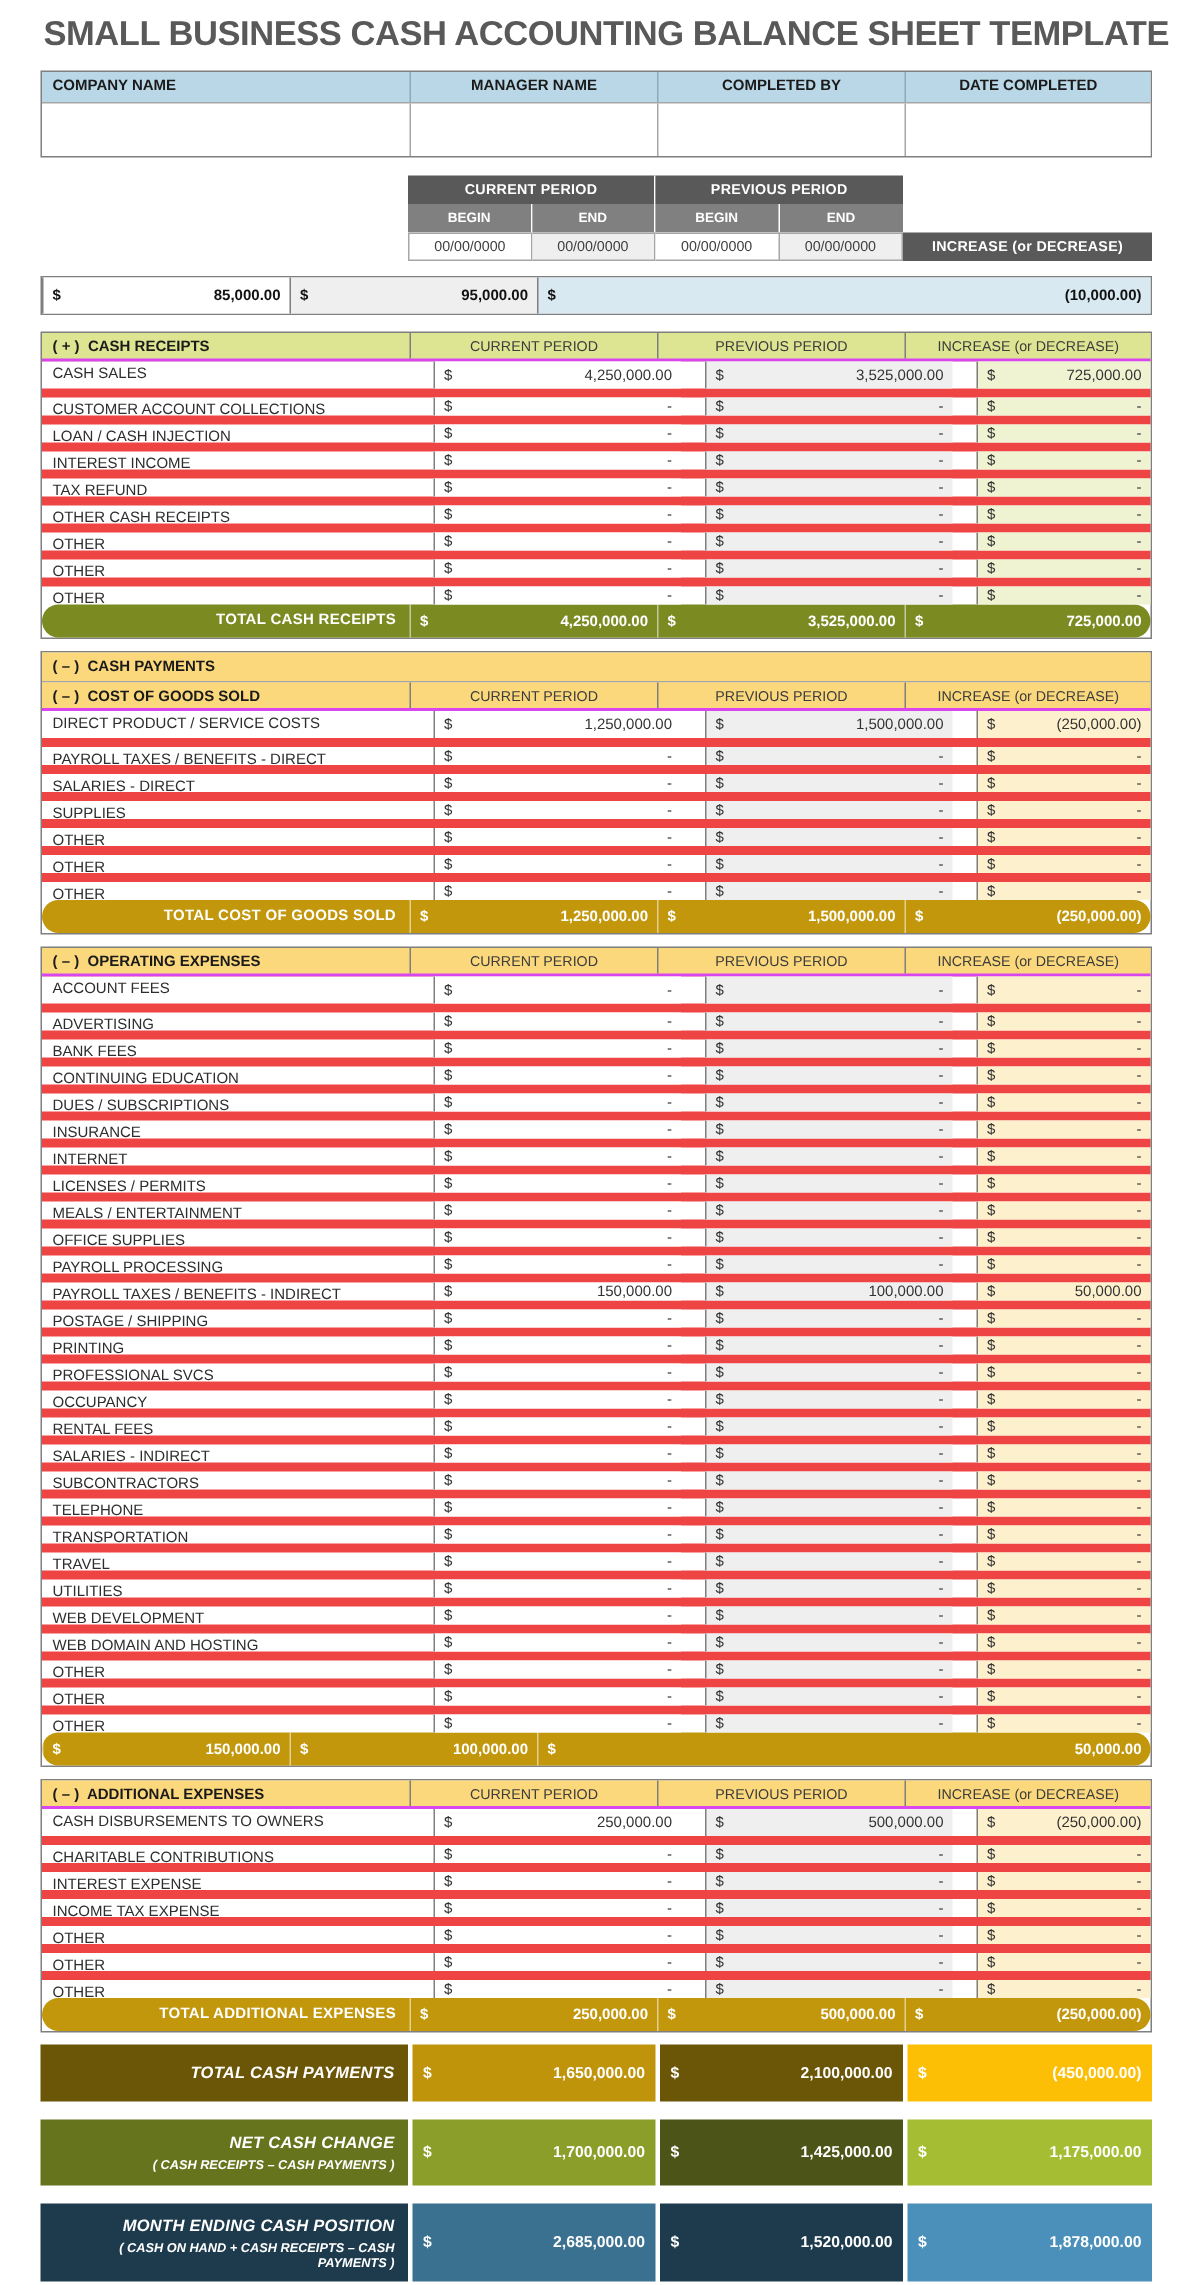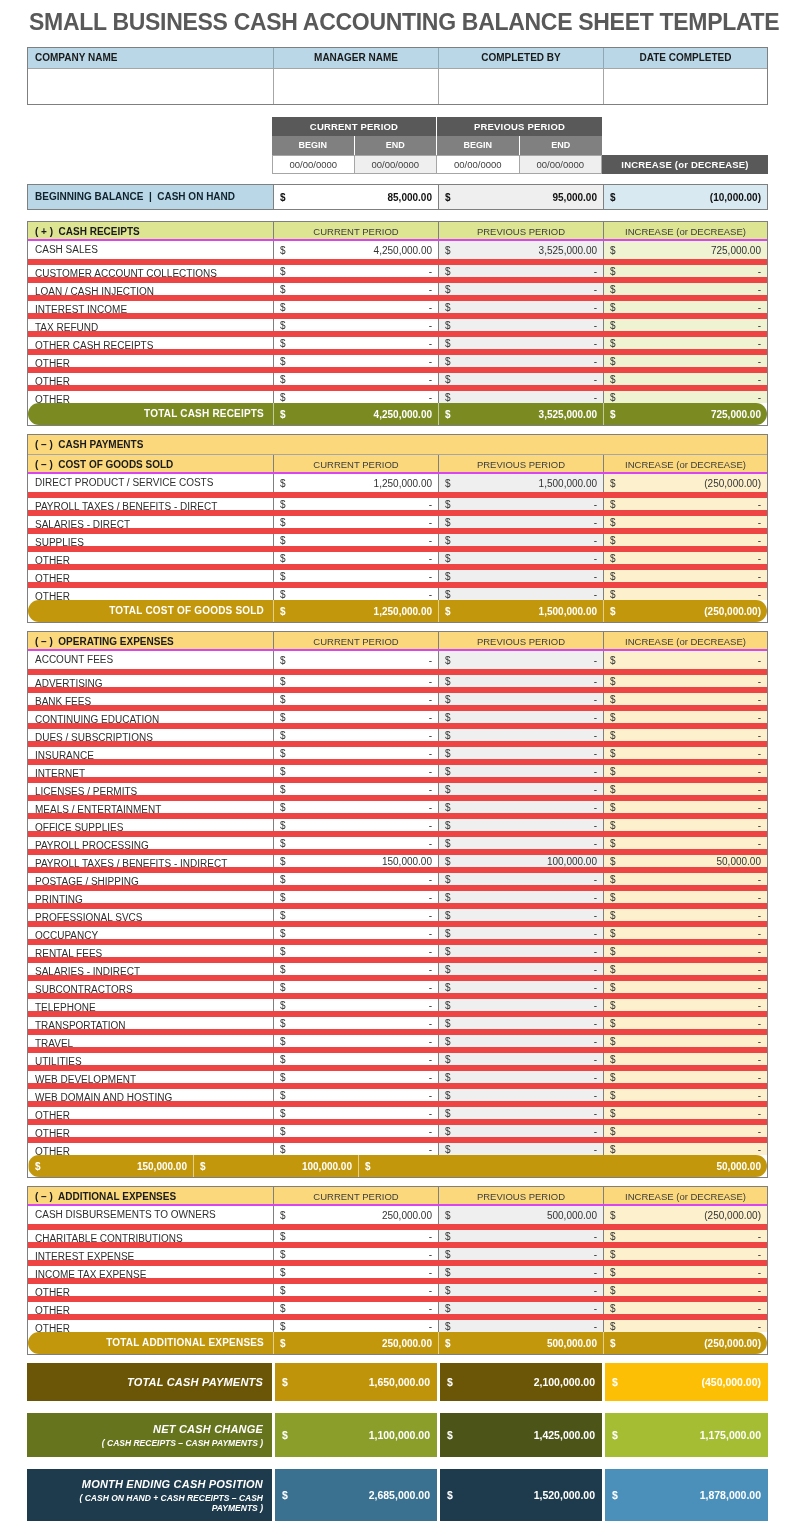--- a/index.html
+++ b/index.html
@@ -85,21 +85,21 @@
   .sh-title {
     width:245px; flex:none; font-size:10px; font-weight:bold; color:#1a1a1a;
     line-height:19px; padding-left:7px; white-space:pre;
   }
   .sh-col {
     width:165px; flex:none; font-size:9.5px; color:#3d3d3d; text-align:center;
     line-height:19px; border-left:1px solid #7f7f7f;
   }
   .sh-col.last { flex:1; width:auto; }
 
-  .rows .row { display:flex; height:18px; }
+  .rows .row { display:flex; height:18px;gap:16px; }
   .rows .row + .row { border-top:6px solid #ef4444; }
   .r-label {
     width:245px; flex:none; font-size:10px; color:#2e2e2e; line-height:17px;
     padding-left:7px; white-space:nowrap; overflow:hidden;
   }
   .row .cellv { width:165px; flex:none; }
   .row .cellv.last { flex:1; width:auto; }
   .sec.green .row .cellv.inc { background:var(--green-pale,#eff3d2); }
   .sec.gold  .row .cellv.inc { background:var(--gold-pale,#fdf1cd); }
 
@@ -185,21 +185,20 @@
     <div class="p-row">
       <div class="p-date first">00/00/0000</div>
       <div class="p-date shade">00/00/0000</div>
       <div class="p-date">00/00/0000</div>
       <div class="p-date shade">00/00/0000</div>
       <div class="p-dark p-inc">INCREASE (or DECREASE)</div>
     </div>
   </div>
 
   <div class="begin-row">
-    <div class="b-label">BEGINNING BALANCE  |  CASH ON HAND</div>
     <div class="cellv col-val">
       <span class="dollar">$</span>
       <span class="num">85,000.00</span>
     </div>
     <div class="cellv prev col-val">
       <span class="dollar">$</span>
       <span class="num">95,000.00</span>
     </div>
     <div class="cellv inc-blue col-last">
       <span class="dollar">$</span>
@@ -1098,21 +1097,21 @@
       </div>
   </div>
 
   <div class="sum net">
     <div class="s-label">
       <div class="s-main">NET CASH CHANGE</div>
       <div class="s-sub">( CASH RECEIPTS – CASH PAYMENTS )</div>
     </div>
     <div class="s-cell c1">
         <span>$</span>
-        <span>1,100,000.00</span>
+        <span>1,700,000.00</span>
       </div>
     <div class="s-cell c2">
         <span>$</span>
         <span>1,425,000.00</span>
       </div>
     <div class="s-cell c3 last">
         <span>$</span>
         <span>1,175,000.00</span>
       </div>
   </div>

